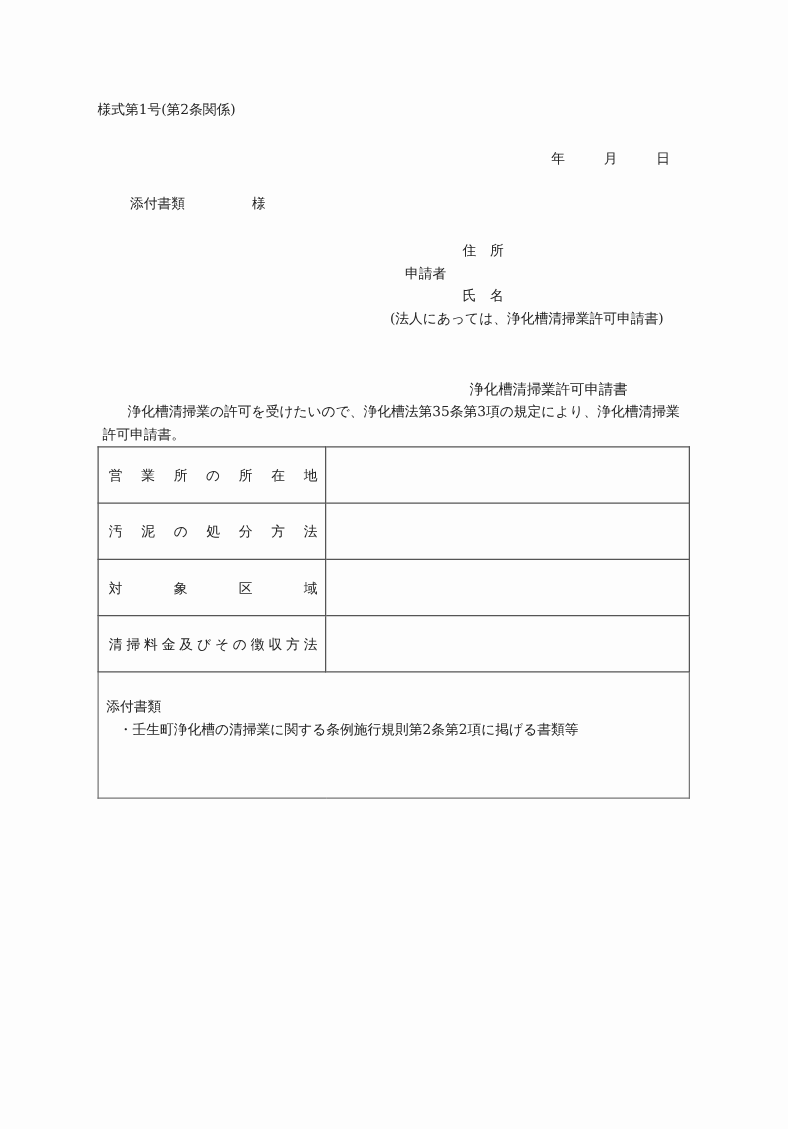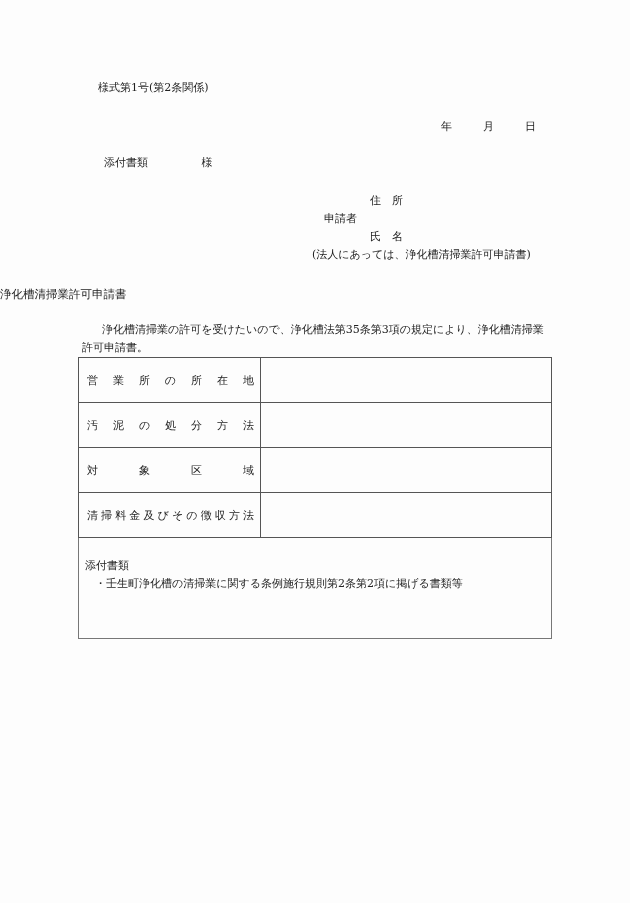--- a/index.html
+++ b/index.html
@@ -1,28 +1,28 @@
 <!DOCTYPE html>
 <html><head>
 <meta charset="utf-8">
 <style>
   html, body { margin:0; padding:0; }
   body { width:630px; height:903px; background:#fdfdfd; position:relative; overflow:hidden;
          font-family:"DejaVu Serif","Liberation Serif",serif; color:#222; font-size:11px; }
   .abs { position:absolute; white-space:nowrap; }
-  .form-no { left:78px; top:80px;margin-left:20px; }
+  .form-no { left:78px; top:80px; }
   .date { left:441px; top:119px; }
   .date span { display:inline-block; }
   .addressee { left:104px; top:155px; }
   .addressee .sama { margin-left:50px; }
   .addr-label { left:370px; top:193px; }
   .applicant { left:324px; top:211px; }
   .name-label { left:370px; top:229px;text-align:right; }
   .note { left:312px; top:247px; }
-  .title { left:0; width:502px; text-align:left; top:287px; font-size:11.5px; }
+  .title { left:0; width:502px; text-align:right; top:304px; font-size:11.5px; }
   .body-text { left:82px; top:321px; width:470px; white-space:normal; line-height:18px; text-indent:20px; }
   table.form { position:absolute; left:78px; top:357px; width:474px; border-collapse:collapse; }
   table.form td { border:1px solid #555; height:44px; padding:0; }
   table.form td.lbl { width:167px; padding:0 6px 0 8px; font-size:11px; }
   .spread { display:flex; justify-content:space-between; }
   table.form td.attach { height:60px; vertical-align:top; padding:20px 6px; border-color:#777; }
   .attach-item { padding-left:10px; margin-top:3px; }
 </style>
 </head>
 <body>

